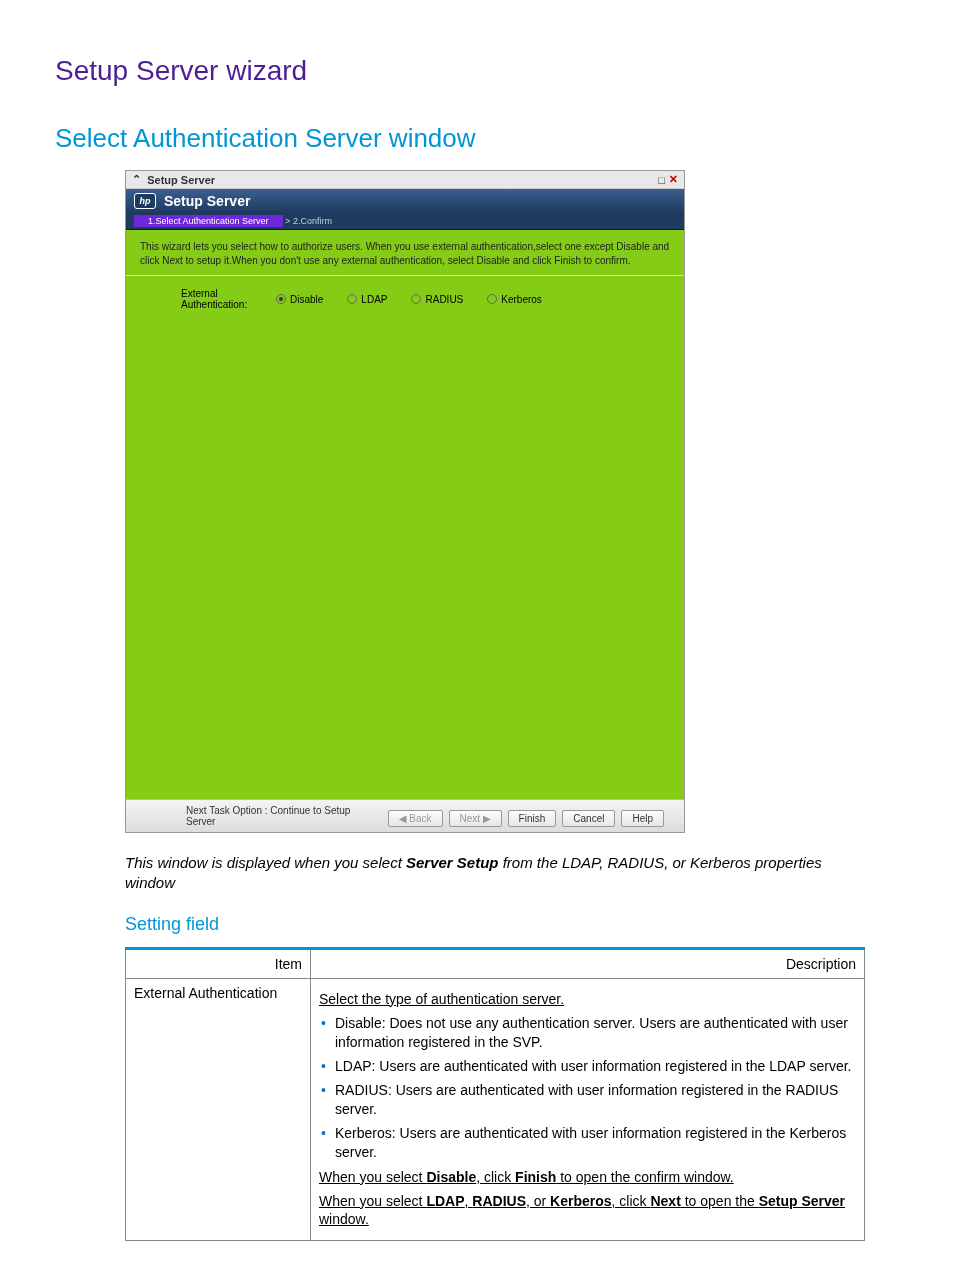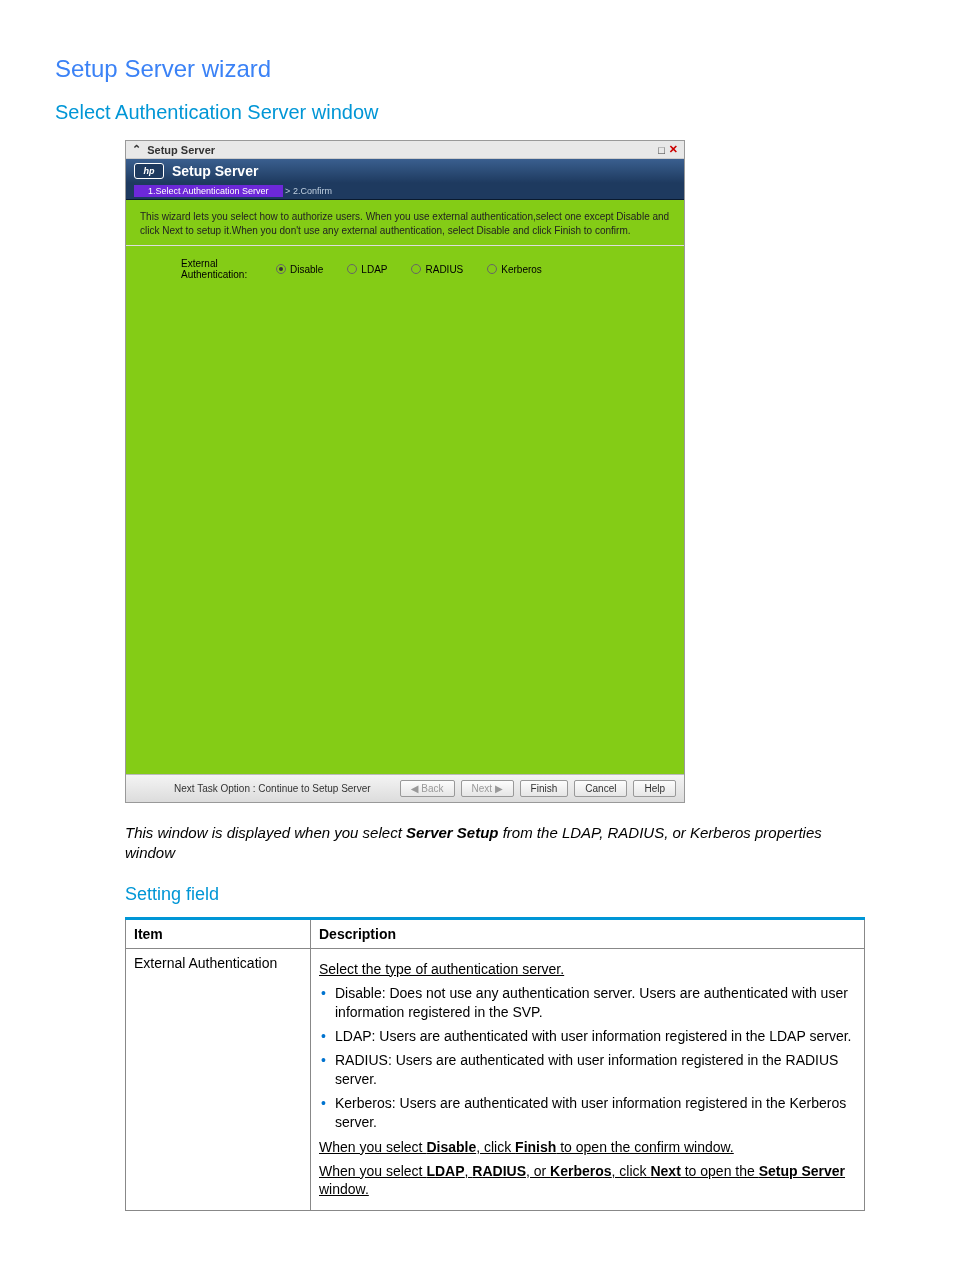--- a/index.html
+++ b/index.html
@@ -5,29 +5,29 @@
   * { box-sizing: border-box; margin: 0; padding: 0; }
   body {
     font-family: Arial, Helvetica, sans-serif;
     background: #fff;
     width: 954px;
     margin: 0 auto;
     padding: 55px 65px 40px 55px;
     color: #000;
   }
   h1 {
-    color: #3b82f6;
-    font-size: 24px;
+    color: #4c1d95;
+    font-size: 28px;
     font-weight: 300;
-    margin-bottom: 18px;
+    margin-bottom: 36px;
     font-family: "Segoe UI Light", Arial, sans-serif;
   }
   h2 {
     color: #0096d6;
-    font-size: 20px;
+    font-size: 26px;
     font-weight: 300;
     margin-bottom: 16px;
     font-family: "Segoe UI Light", Arial, sans-serif;
   }
   h3 {
     color: #0096d6;
     font-size: 18px;
     font-weight: 300;
     margin: 20px 0 12px 70px;
     font-family: "Segoe UI Light", Arial, sans-serif;
@@ -59,21 +59,21 @@
     padding: 4px 8px;
     display: flex;
     align-items: center;
     font-size: 14px;
     font-weight: bold;
   }
   .ss-logo {
     display:inline-flex;
     align-items:center;
     justify-content:center;
-    width:30px;height:16px;
+    width:22px;height:16px;
     border:1px solid #fff;
     border-radius:3px;
     font-size:9px;
     font-style:italic;
     margin-right:8px;
     background:#1e3a5f;
   }
   .ss-steps {
     background: #1e3a5f;
     color: #c0d0e0;
@@ -105,22 +105,22 @@
     width:10px;height:10px;border:1px solid #666;border-radius:50%;
     display:inline-flex;align-items:center;justify-content:center;
   }
   .ss-radio .dot.sel::after {
     content:"";width:4px;height:4px;background:#333;border-radius:50%;
   }
   .ss-footer {
     position:absolute;bottom:0;left:0;right:0;
     background: linear-gradient(#f4f4f4,#dcdcdc);
     border-top:1px solid #bbb;
-    padding:5px 8px;
-    display:flex;align-items:center;gap:6px;font-size:10px;
+    padding:5px 20px;
+    display:flex;align-items:flex-end;gap:6px;font-size:10px;
   }
   .ss-footer .task { flex:1; text-align:left; padding-left:40px; color:#333;}
   .ss-btn {
     border:1px solid #999;
     background:linear-gradient(#fdfdfd,#e6e6e6);
     padding:2px 10px;
     font-size:10px;
     border-radius:2px;
     color:#333;
   }
@@ -138,21 +138,21 @@
     width: 740px;
     font-size: 14px;
   }
   table.setting th, table.setting td {
     border: 1px solid #888;
     padding: 6px 8px;
     text-align: left;
     vertical-align: top;
   }
   table.setting thead tr { border-top: 3px solid #0096d6; }
-  table.setting th { font-weight: bold; }
+  table.setting th { font-weight: normal; text-align: right; }
   table.setting ul { list-style: none; margin: 6px 0; }
   table.setting li { position:relative; padding-left:16px; margin:5px 0; line-height:1.35;}
   table.setting li::before {
     content:"•"; position:absolute; left:2px; color:#0073cf; font-size:14px;
   }
   .desc-p { margin:5px 0; line-height:1.35;text-decoration:underline;}
   .footer-line {
     margin-top: 90px;
     font-size: 13px;
     color:#333;

